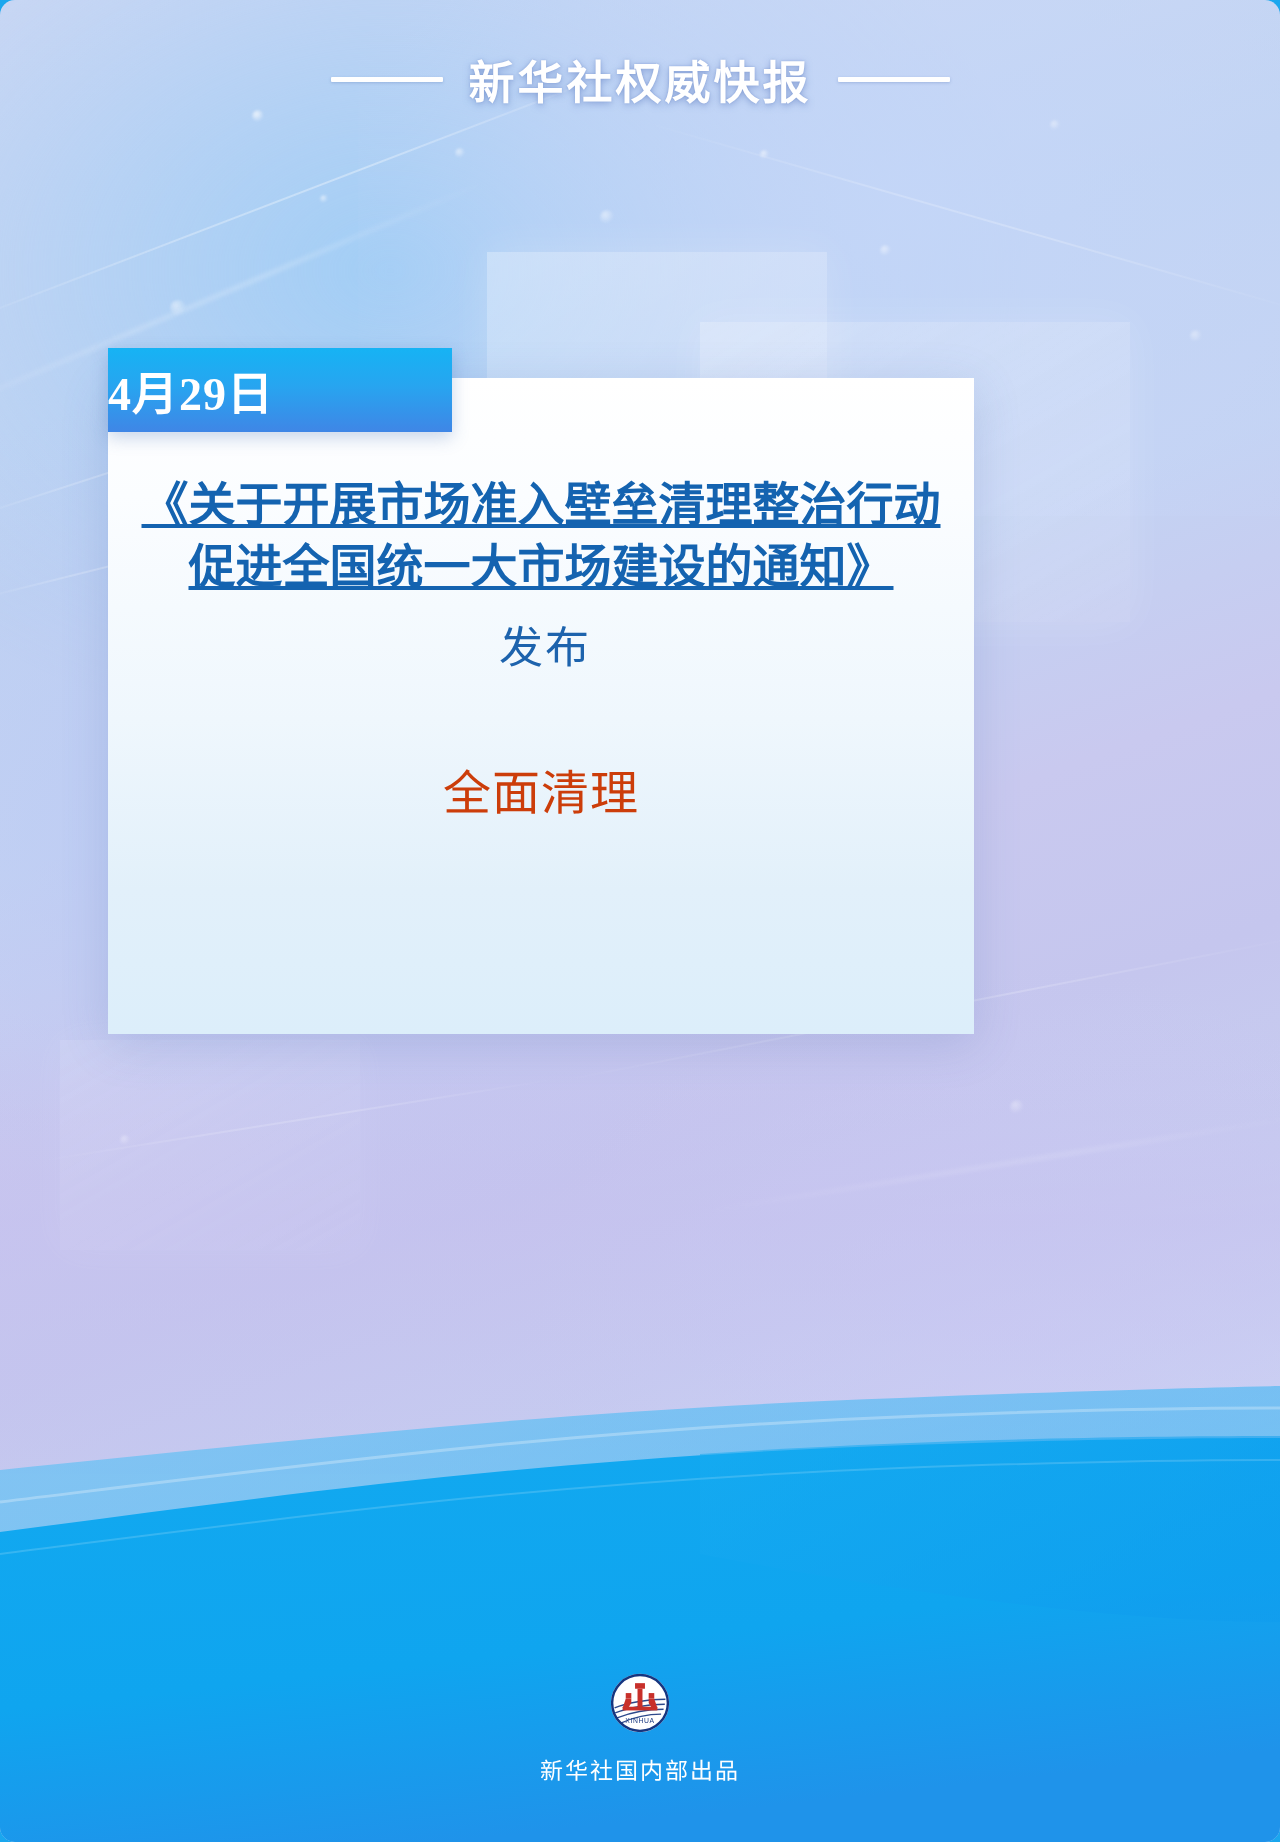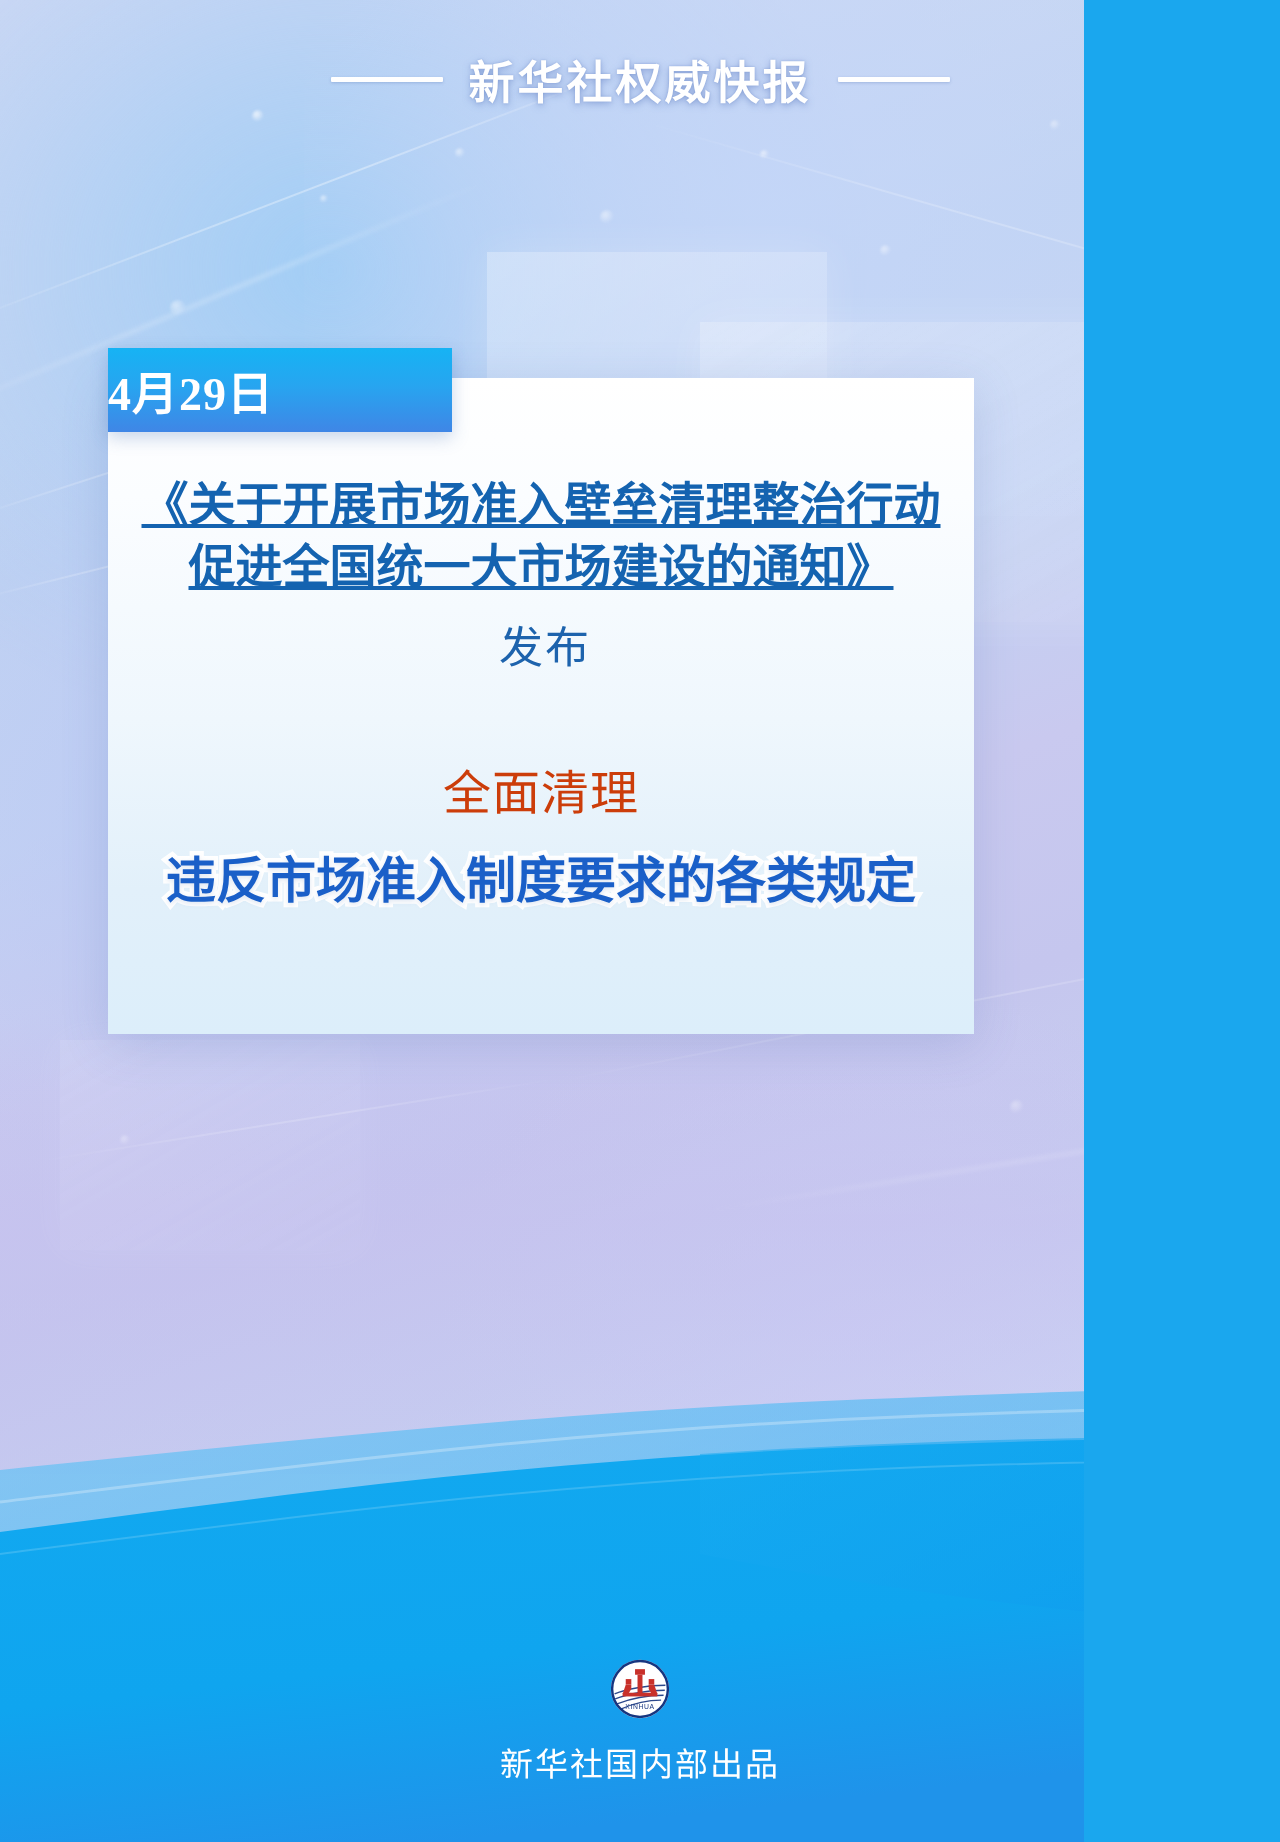--- a/index.html
+++ b/index.html
@@ -7,22 +7,23 @@
   body{
     width:1280px;height:1842px;
     font-family:"Liberation Sans","DejaVu Sans",sans-serif;
     overflow:hidden;
     background:#1aa7ee;
   }
 
   
   .poster{
     position:relative;
-    width:1084px;height:1842px;
+    width:1280px;height:1842px;
     overflow:hidden;
+    border-radius:15px;
   }
 
   
   .bg-base{
     position:absolute;inset:0;
     background:
       linear-gradient(160deg,#cfd9f4 0%, #c9d8f3 14%, #bfd3f2 26%,
                       #c3d3f3 38%, #c9c9ef 50%, #c5c6ee 60%,
                       #c7cdf0 70%, #cfd8f4 80%, #d7e2f8 88%, #dfe9fb 100%);
   }
@@ -168,21 +169,21 @@
   
   .footer{
     position:absolute;left:0;bottom:56px;width:1280px;
     display:flex;flex-direction:column;align-items:center;gap:18px;
     z-index:8;
   }
   .logo{
     width:62px;height:62px;display:block;
   }
   .footer-text{
-    color:#ffffff;font-size:33px;letter-spacing:2px;
+    color:#ffffff;font-size:23px;letter-spacing:2px;
     font-family:Liberation Serif, serif;
   }
 </style>
 </head>
 <body>
 
 <div class="poster">
 
   <div class="bg-base"></div>
   <div class="bg-glow-1"></div>
@@ -254,21 +255,20 @@
   </div>
 
   <div class="card">
     <div class="card-inner">
       <div class="doc-title">《关于开展市场准入壁垒清理整治行动</div>
       <div class="doc-title">促进全国统一大市场建设的通知》</div>
       <div class="release-word">发布</div>
 
       <div class="accent-line">全面清理</div>
 
-      <div class="stroke-line">违反市场准入制度要求的各类规定</div>
     </div>
   </div>
 
   <div class="date-badge">
     <span class="date-badge-text">4月29日</span>
   </div>
 
   <div class="footer">
     <svg class="logo" viewBox="0 0 100 100" xmlns="http://www.w3.org/2000/svg">
       <circle cx="50" cy="50" r="47" fill="#ffffff"></circle>

